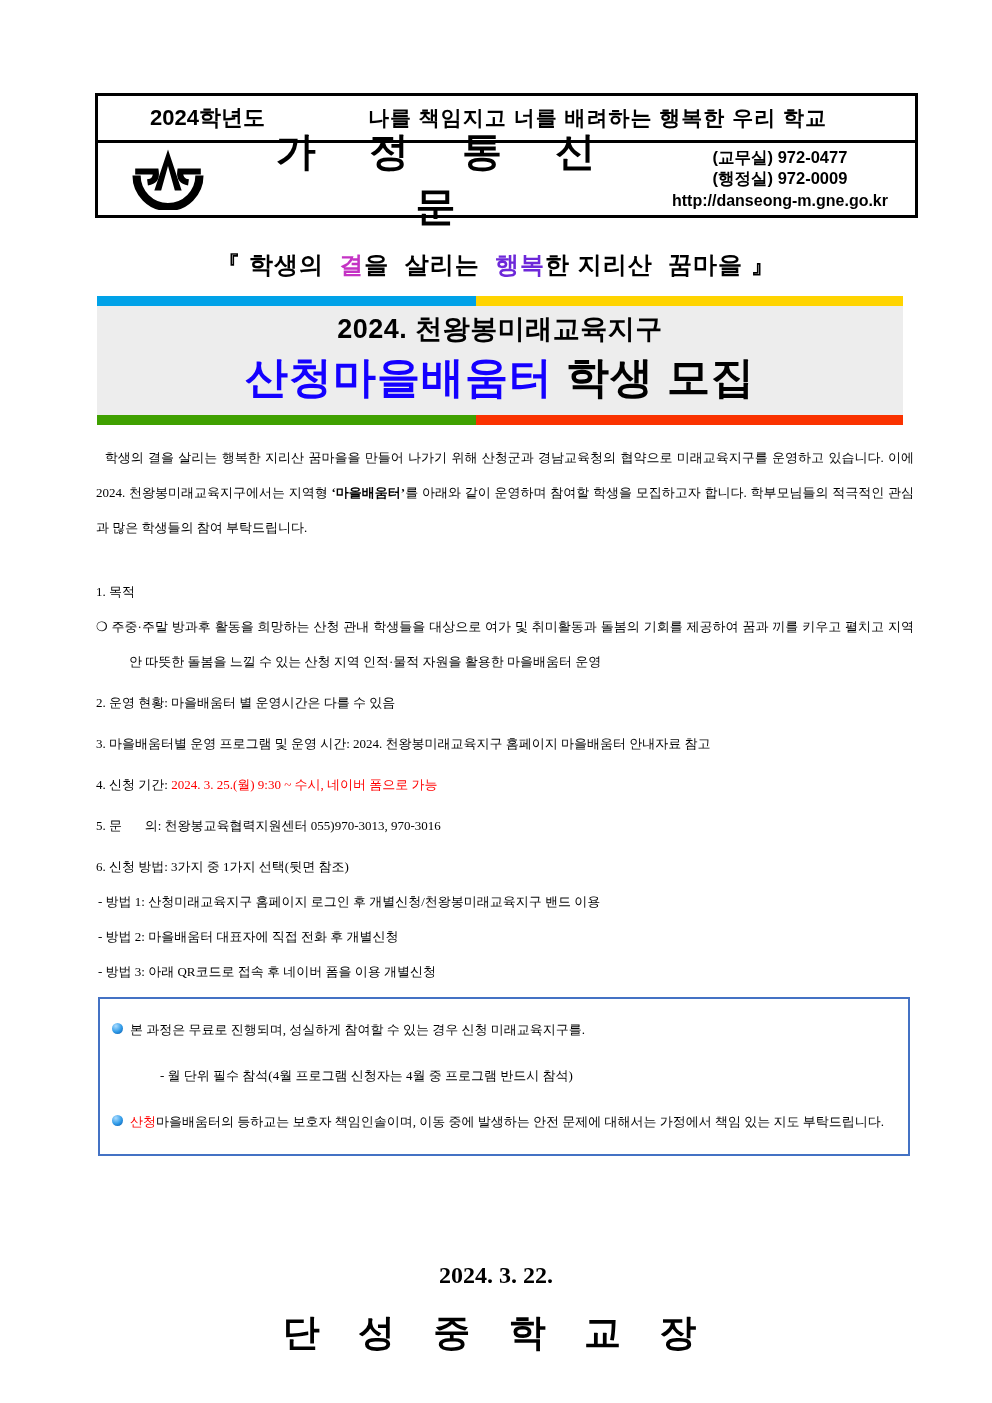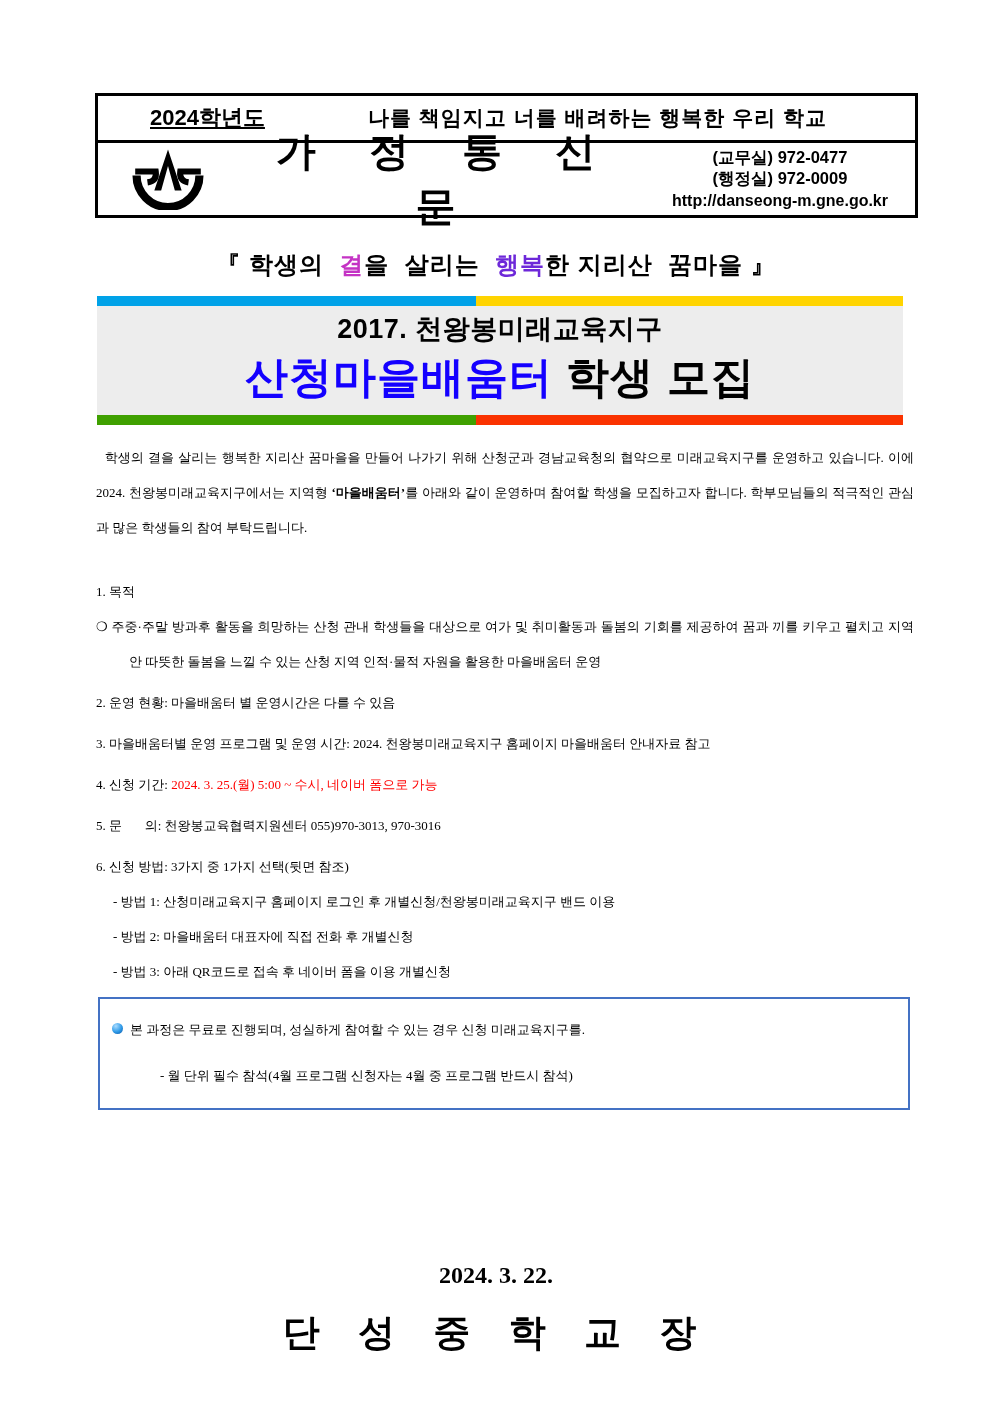--- a/index.html
+++ b/index.html
@@ -19,21 +19,21 @@
     border:3px solid #000;
     font-family:"Liberation Sans", sans-serif;
   }
   .header-row1 {
     display:flex; align-items:center;
     height:47px;
     border-bottom:3px solid #000;
   }
   .header-year {
     font-weight:bold; font-size:22px;
-    padding-left:52px; width:270px;text-decoration:underline;
+    padding-left:52px; width:270px;
   }
   .header-slogan {
     font-size:21px; font-weight:600; letter-spacing:1px;
   }
   .header-row2 {
     display:flex; align-items:center;
     height:72px; padding:0 6px 0 16px;
   }
   .logo-wrap { width:108px; display:flex; justify-content:center; }
   .header-title {
@@ -84,21 +84,21 @@
 
   .sec { margin-top:0; }
   .mt28 { margin-top:29px; }
   .mt6  { margin-top:6px; }
   .li   { text-align:justify; }
   .hang26 { padding-left:27px; text-indent:-27px; }
   .obj-bullet {
     padding-left:33px; text-indent:-33px;
     text-align:justify;
   }
-  .method { margin-left:17px; padding-left:21px; text-indent:-21px; }
+  .method { margin-left:2px; padding-left:21px; text-indent:-21px; }
   .red { color:#FF0000; }
 
   
   .notice-box {
     margin-top:8px; margin-left:2px; width:812px;
     border:2px solid #4472C4;
     padding:12px 14px 14px 10px;
   }
   .notice-item { display:flex; align-items:flex-start; }
   .notice-item + .notice-item { margin-top:9px; }
@@ -150,54 +150,58 @@
 </div>
 
 <div class="motto"><span class="pre">『 </span><span class="green pre">학생</span><span class="pre">의  </span><span class="purple pre">결</span><span class="pre">을  살리는  </span><span class="pink pre">행복</span><span class="pre">한 지리산  꿈마을</span><span class="pre"> 』</span></div>
 
 <div class="banner">
   <div class="bar">
     <div class="seg-l" style="background:#00A2E8"></div>
     <div class="seg-r" style="background:#FFD400"></div>
   </div>
   <div class="banner-body">
-    <div class="banner-line1">2017. 천왕봉미래교육지구</div>
+    <div class="banner-line1">2024. 천왕봉미래교육지구</div>
     <div class="banner-line2"><span class="blue pre">산청마을배움터</span><span class="pre"> 학생 모집</span></div>
   </div>
   <div class="bar">
     <div class="seg-l" style="background:#3FA000"></div>
     <div class="seg-r" style="background:#FA3200"></div>
   </div>
 </div>
 
 <div class="content">
 
   <p class="intro"><span class="pre">  학생의 결을 살리는 행복한 지리산 꿈마을을 만들어 나가기 위해 산청군과 경남교육청의 협약으로 미래교육지구를 운영하고 있습니다. 이에 2024. 천왕봉미래교육지구에서는 지역형 </span><b class="pre">‘마을배움터’</b><span class="pre">를 아래와 같이 운영하며 참여할 학생을 모집하고자 합니다. 학부모님들의 적극적인 관심과 많은 학생들의 참여 부탁드립니다.</span></p>
 
   <div class="sec mt28">
     <div class="li pre">1. 목적</div>
     <div class="obj-bullet"><span class="pre">❍ </span><span class="pre">주중·주말 방과후 활동을 희망하는 산청 관내 학생들을 대상으로 여가 및 취미활동과 돌봄의 기회를 제공하여 꿈과 끼를 키우고 펼치고 지역 안 따뜻한 돌봄을 느낄 수 있는 산청 지역 인적·물적 자원을 활용한 마을배움터 운영</span></div>
   </div>
 
   <div class="sec mt6">
     <div class="li hang26 pre">2. 운영 현황: 마을배움터 별 운영시간은 다를 수 있음</div>
     <div class="li hang26 pre mt6">3. 마을배움터별 운영 프로그램 및 운영 시간: 2024. 천왕봉미래교육지구 홈페이지 마을배움터 안내자료 참고</div>
-    <div class="li hang26 mt6"><span class="pre">4. 신청 기간: </span><span class="red pre">2024. 3. 25.(월) 5:00 ~ 수시, 네이버 폼으로 가능</span></div>
+    <div class="li hang26 mt6"><span class="pre">4. 신청 기간: </span><span class="red pre">2024. 3. 25.(월) 9:30 ~ 수시, 네이버 폼으로 가능</span></div>
     <div class="li hang26 pre mt6">5. 문       의: 천왕봉교육협력지원센터 055)970-3013, 970-3016</div>
     <div class="li hang26 pre mt6">6. 신청 방법: 3가지 중 1가지 선택(뒷면 참조)</div>
     <div class="method pre">- 방법 1: 산청미래교육지구 홈페이지 로그인 후 개별신청/천왕봉미래교육지구 밴드 이용</div>
     <div class="method pre">- 방법 2: 마을배움터 대표자에 직접 전화 후 개별신청</div>
     <div class="method pre">- 방법 3: 아래 QR코드로 접속 후 네이버 폼을 이용 개별신청</div>
   </div>
 
   <div class="notice-box">
     <div class="notice-item">
       <span class="sphere"></span>
       <div>
         <div class="notice-text pre">본 과정은 무료로 진행되며, 성실하게 참여할 수 있는 경우 신청 미래교육지구를.</div>
         <div class="notice-sub pre">- 월 단위 필수 참석(4월 프로그램 신청자는 4월 중 프로그램 반드시 참석)</div>
       </div>
     </div>
+    <div class="notice-item">
+      <span class="sphere"></span>
+      <div class="notice-text"><span class="red pre">산청</span><span class="pre">마을배움터의 등하교는 보호자 책임인솔이며, 이동 중에 발생하는 안전 문제에 대해서는 가정에서 책임 있는 지도 부탁드립니다.</span></div>
+    </div>
   </div>
 </div>
 
 <div class="footer-date">2024. 3. 22.</div>
 <div class="footer-sign">단 성 중 학 교 장</div>
 
 </body></html>

